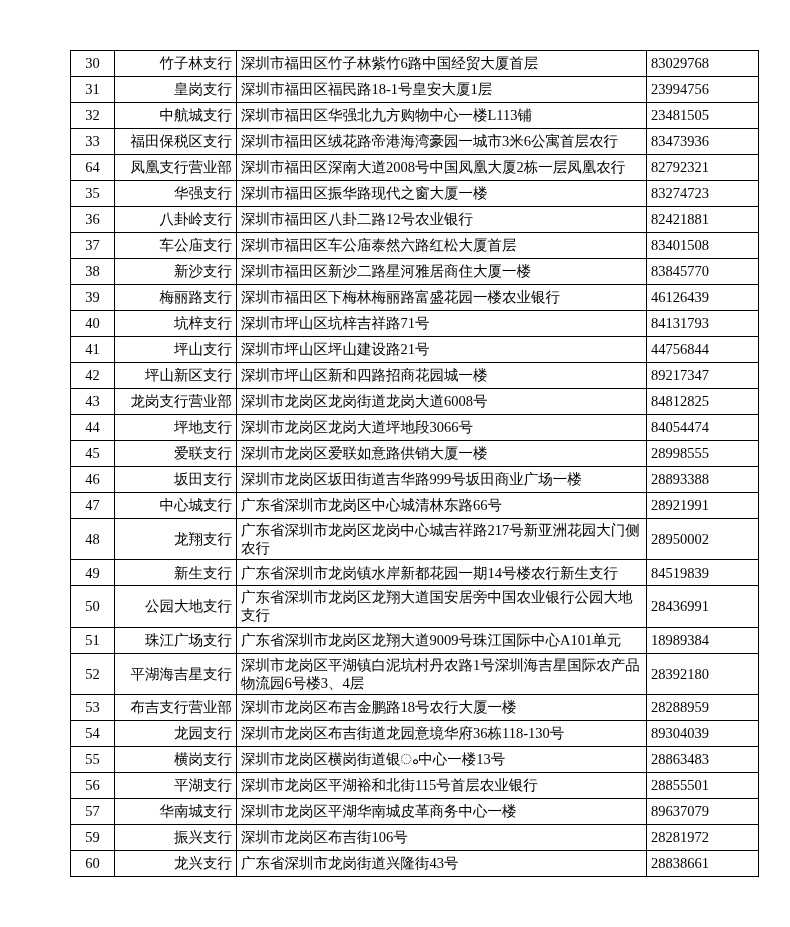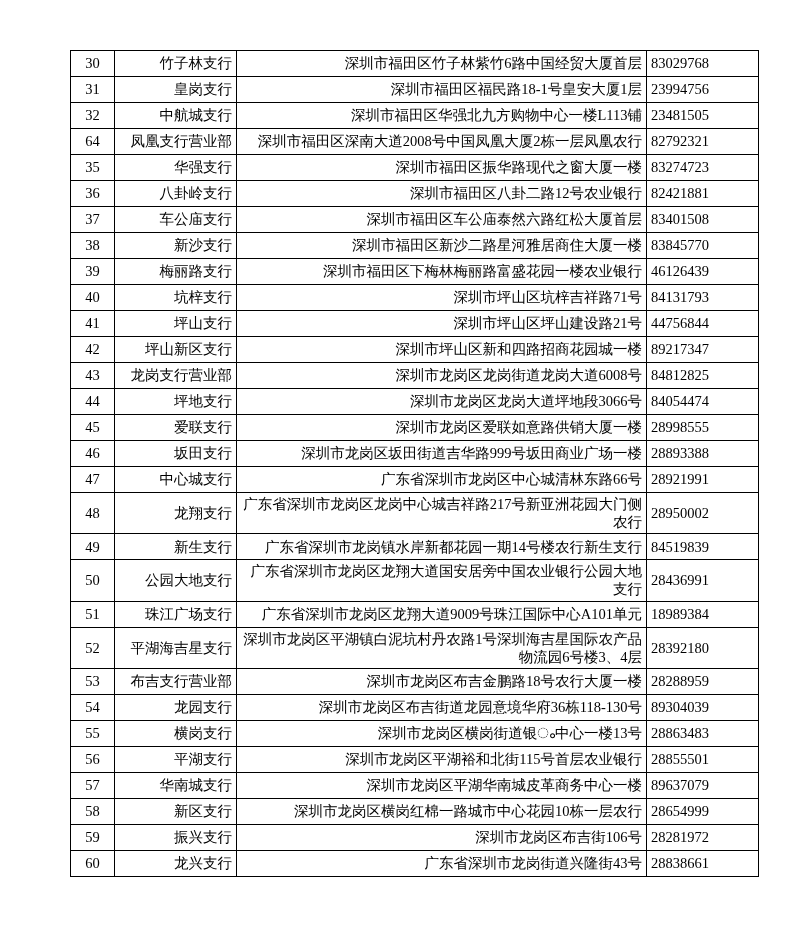--- a/index.html
+++ b/index.html
@@ -40,21 +40,21 @@
     text-align: center;
     font-family: "Liberation Serif", "DejaVu Serif", serif;
   }
   td.col-name {
     width: 122px;
     text-align: right;
     white-space: nowrap;
   }
   td.col-addr {
     width: 410px;
-    text-align: right;
+    text-align: left;
     padding-left: 6px;
     word-break: break-all;
   }
   td.col-tel {
     width: 112px;
     text-align: left;
     white-space: nowrap;
   }
 </style>
 </head>
@@ -75,20 +75,26 @@
         <td class="col-addr">深圳市福田区福民路18-1号皇安大厦1层</td>
         <td class="col-tel">23994756</td>
       </tr>
       <tr>
         <td class="col-no">32</td>
         <td class="col-name">中航城支行</td>
         <td class="col-addr">深圳市福田区华强北九方购物中心一楼L113铺</td>
         <td class="col-tel">23481505</td>
       </tr>
       <tr>
+        <td class="col-no">33</td>
+        <td class="col-name">福田保税区支行</td>
+        <td class="col-addr">深圳市福田区绒花路帝港海湾豪园一城市3米6公寓首层农行</td>
+        <td class="col-tel">83473936</td>
+      </tr>
+      <tr>
         <td class="col-no">64</td>
         <td class="col-name">凤凰支行营业部</td>
         <td class="col-addr">深圳市福田区深南大道2008号中国凤凰大厦2栋一层凤凰农行</td>
         <td class="col-tel">82792321</td>
       </tr>
       <tr>
         <td class="col-no">35</td>
         <td class="col-name">华强支行</td>
         <td class="col-addr">深圳市福田区振华路现代之窗大厦一楼</td>
         <td class="col-tel">83274723</td>
@@ -217,26 +223,20 @@
         <td class="col-no">56</td>
         <td class="col-name">平湖支行</td>
         <td class="col-addr">深圳市龙岗区平湖裕和北街115号首层农业银行</td>
         <td class="col-tel">28855501</td>
       </tr>
       <tr>
         <td class="col-no">57</td>
         <td class="col-name">华南城支行</td>
         <td class="col-addr">深圳市龙岗区平湖华南城皮革商务中心一楼</td>
         <td class="col-tel">89637079</td>
-      </tr>
-      <tr>
-        <td class="col-no">58</td>
-        <td class="col-name">新区支行</td>
-        <td class="col-addr">深圳市龙岗区横岗红棉一路城市中心花园10栋一层农行</td>
-        <td class="col-tel">28654999</td>
       </tr>
       <tr>
         <td class="col-no">59</td>
         <td class="col-name">振兴支行</td>
         <td class="col-addr">深圳市龙岗区布吉街106号</td>
         <td class="col-tel">28281972</td>
       </tr>
       <tr>
         <td class="col-no">60</td>
         <td class="col-name">龙兴支行</td>

